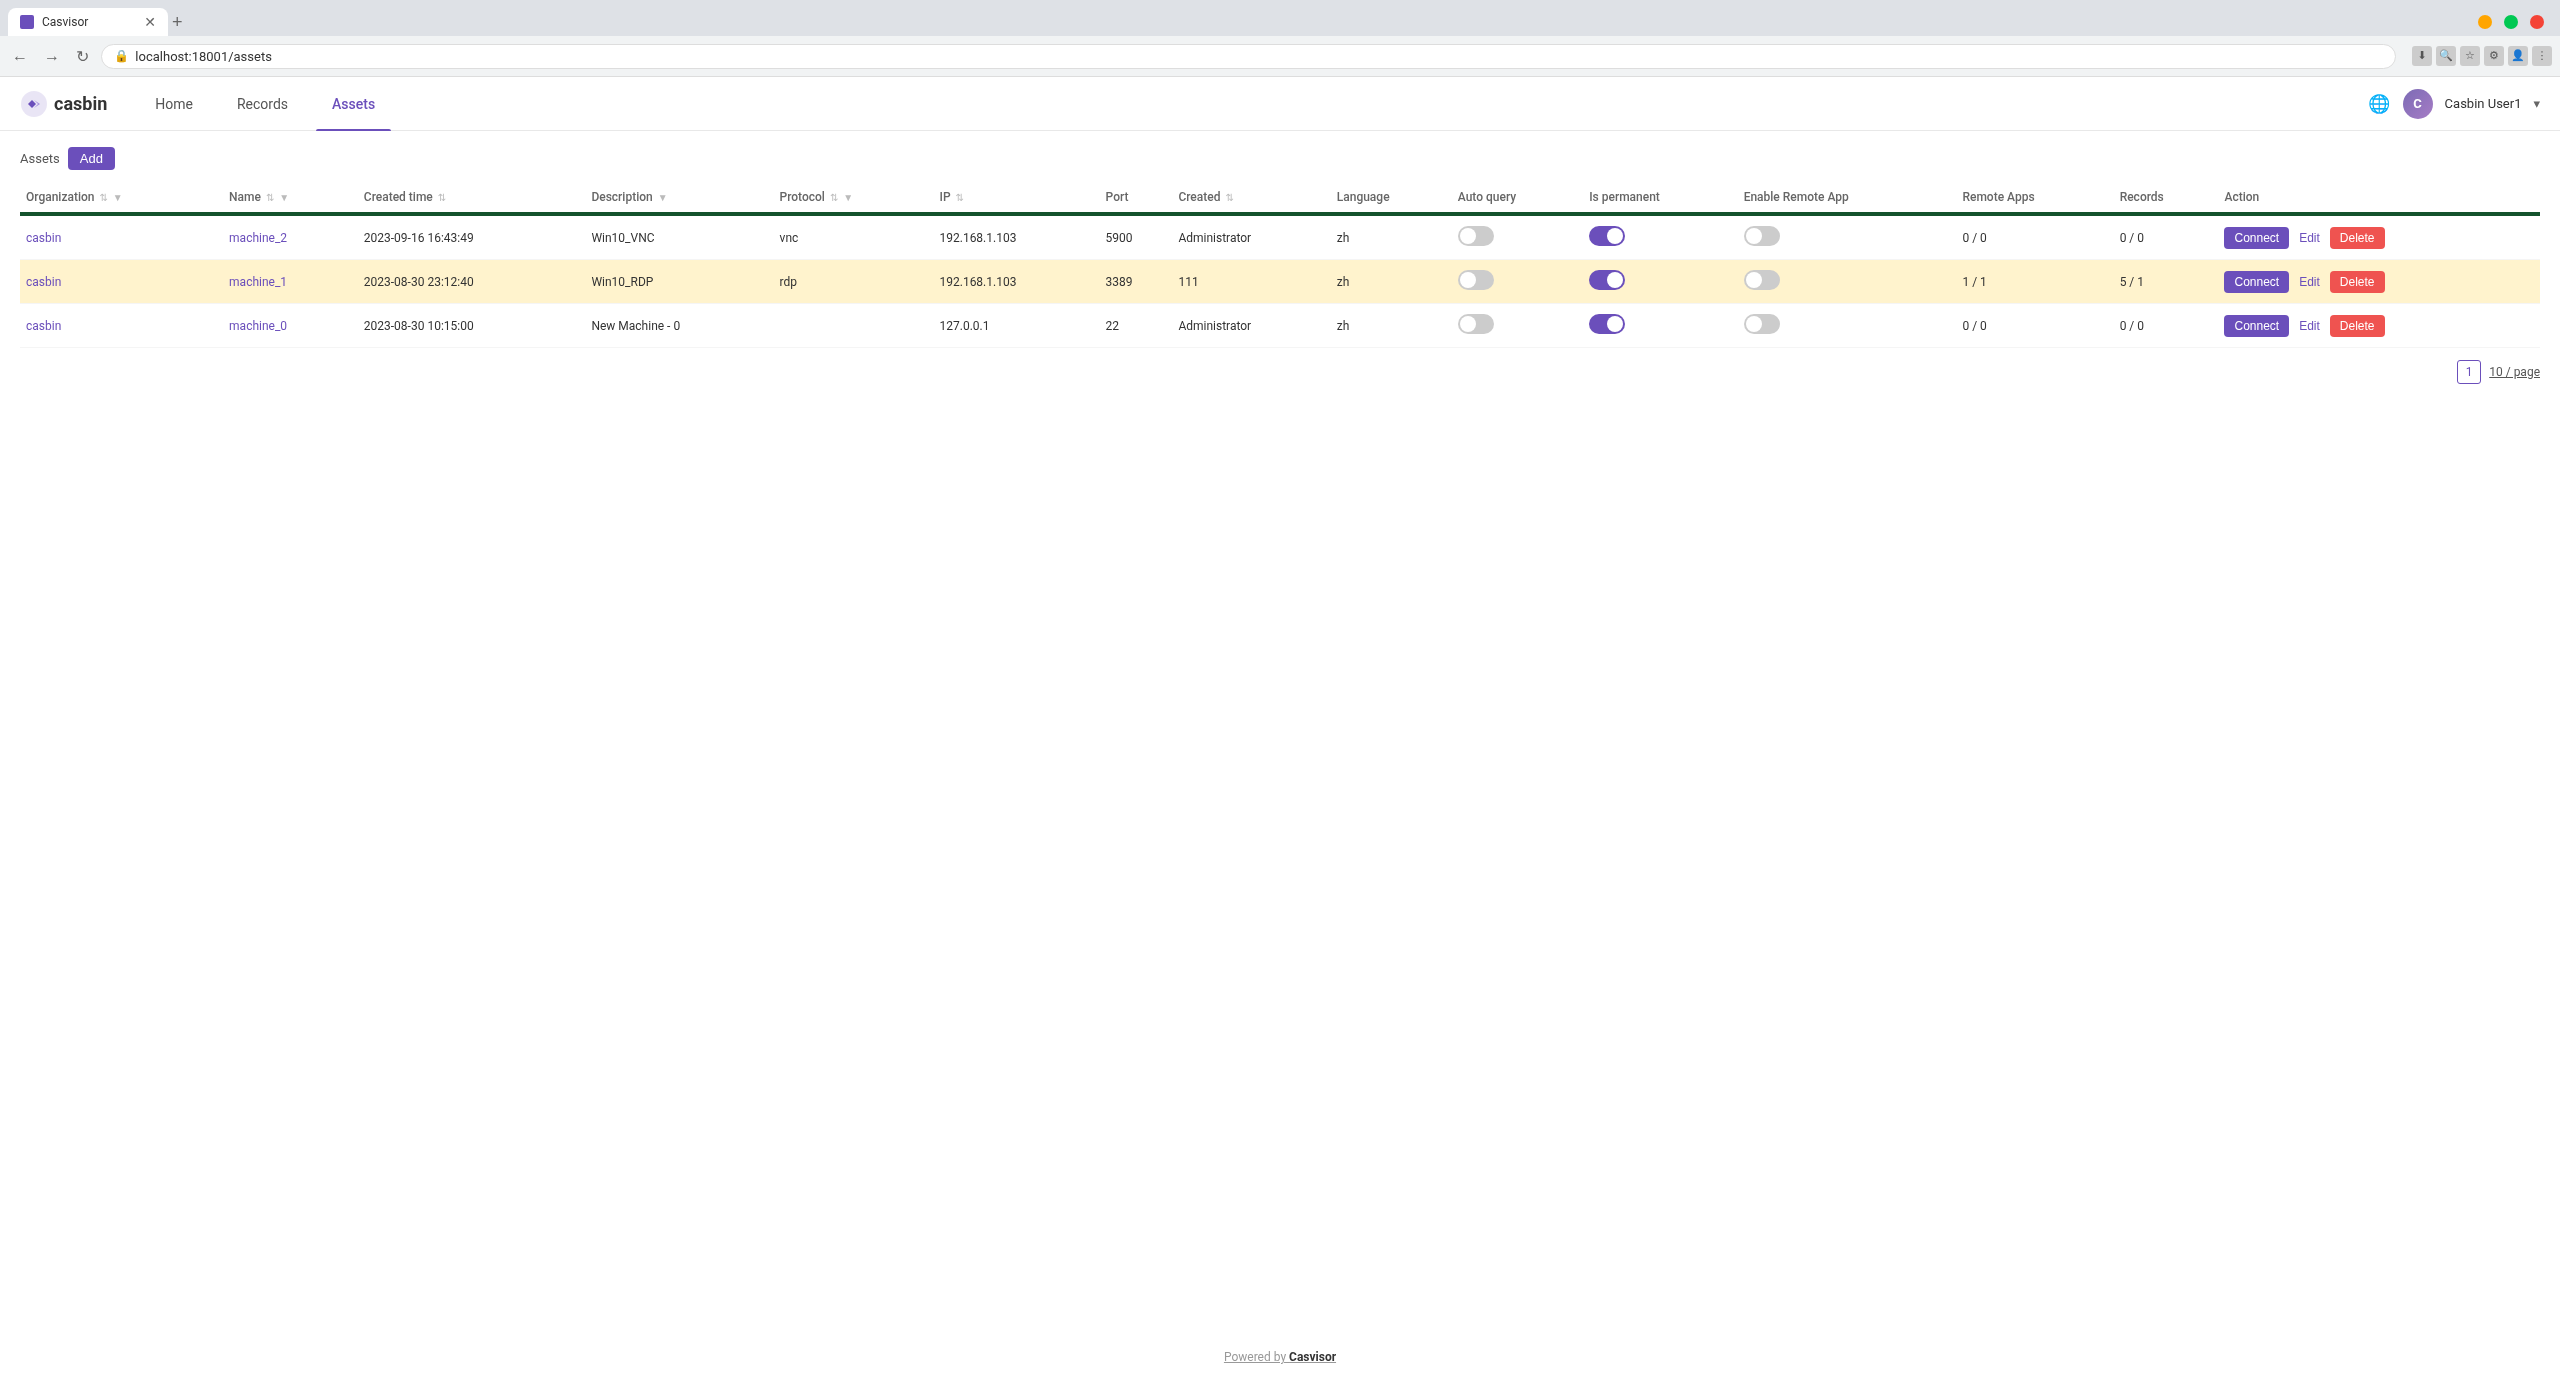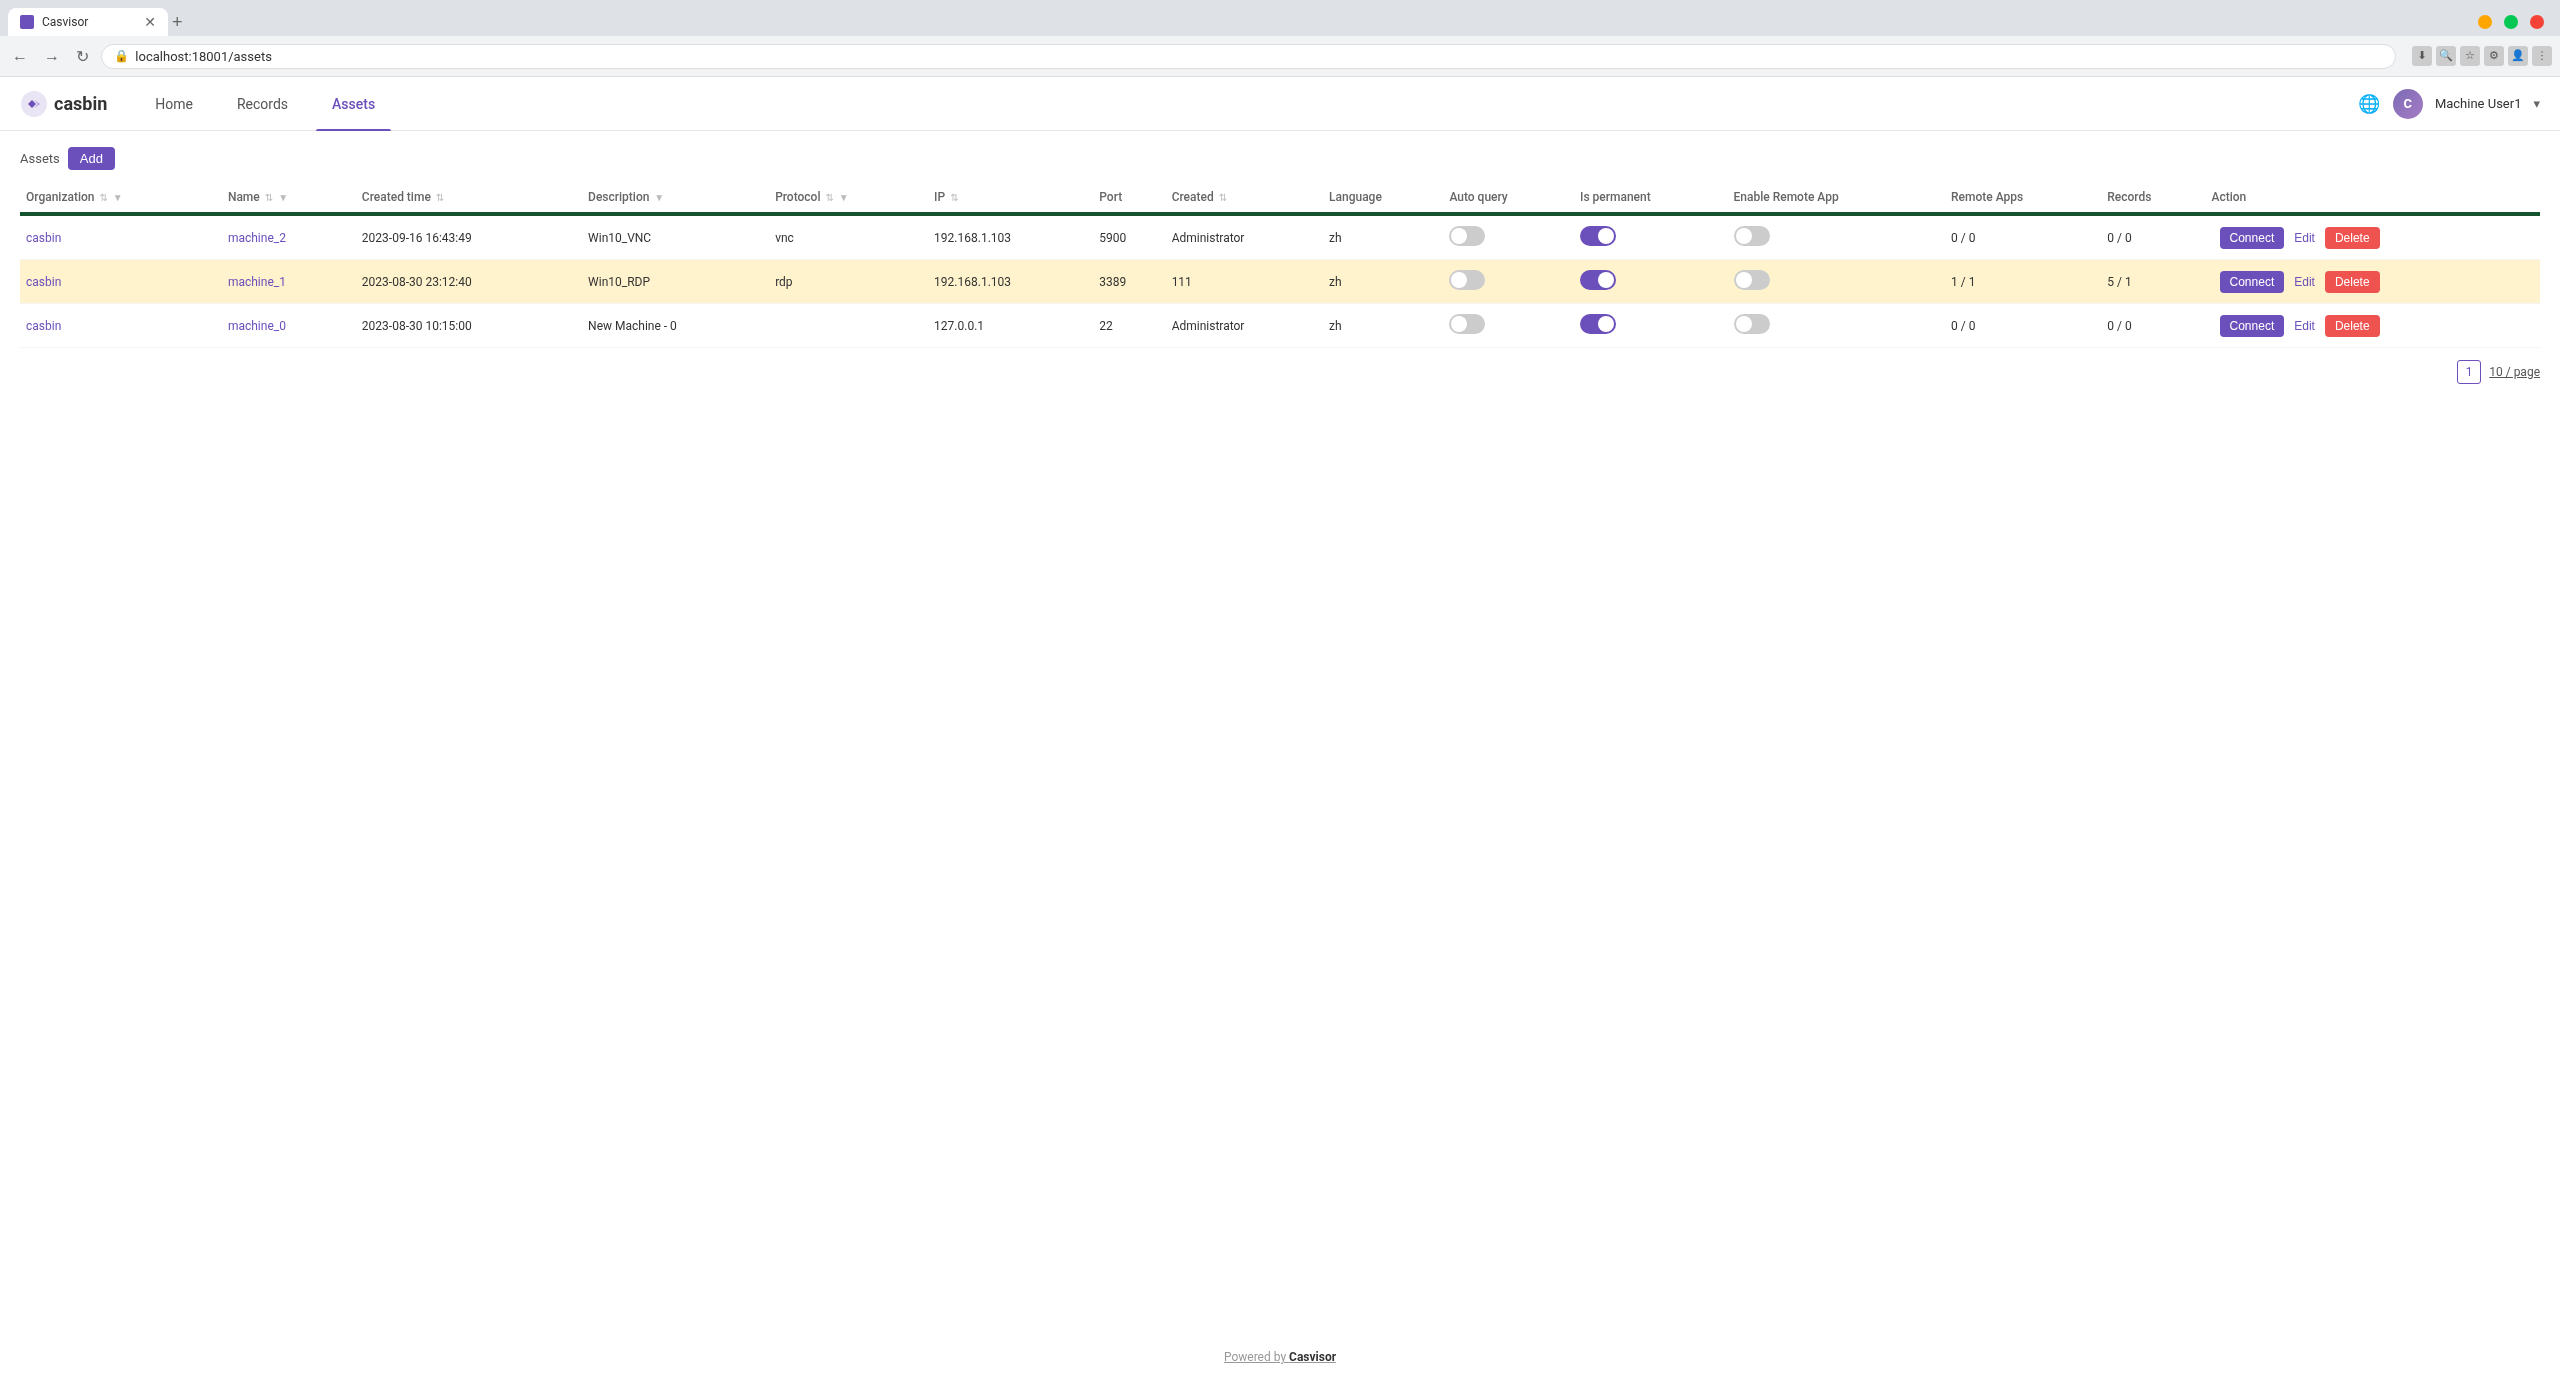--- a/index.html
+++ b/index.html
@@ -205,21 +205,21 @@
     .delete-btn {
       background: #ef5350;
       color: white;
       border: none;
       border-radius: 4px;
       padding: 4px 10px;
       font-size: 12px;
       cursor: pointer;
     }
 
-    .action-cell { display: flex; align-items: center; gap: 4px; margin-left: 8px; }
+    .action-cell { display: flex; align-items: center; gap: 4px; }
 
     
     .pagination {
       display: flex;
       justify-content: flex-end;
       align-items: center;
       padding: 12px 0;
       gap: 8px;
       font-size: 12px;
       color: #555;
@@ -303,21 +303,21 @@
 
   <nav class="nav-links">
     <a class="nav-link">Home</a>
     <a class="nav-link">Records</a>
     <a class="nav-link active">Assets</a>
   </nav>
 
   <div class="header-right">
     <button class="lang-btn">🌐</button>
     <div class="avatar">C</div>
-    <span class="user-info">Machine User1</span>
+    <span class="user-info">Casbin User1</span>
     <span style="color:#666; cursor:pointer;">▾</span>
   </div>
 </div>
 
 <div class="page-content">
   <div class="assets-header">
     <span class="assets-label">Assets</span>
     <button class="add-btn">Add</button>
   </div>
 

